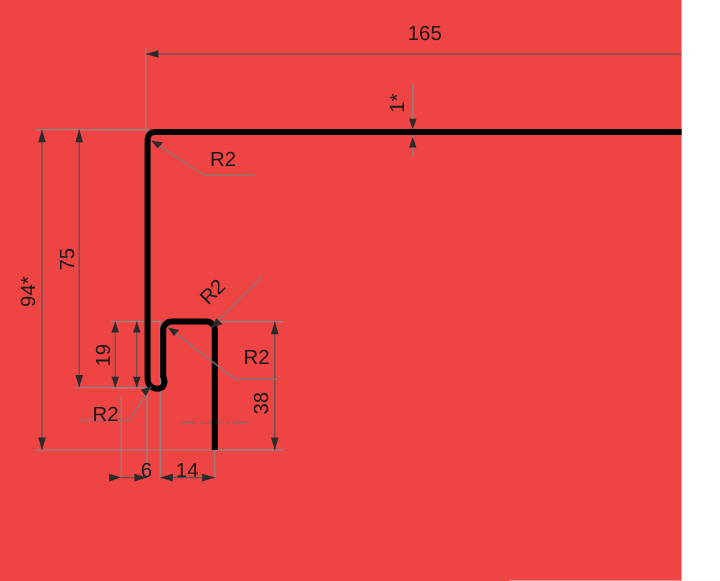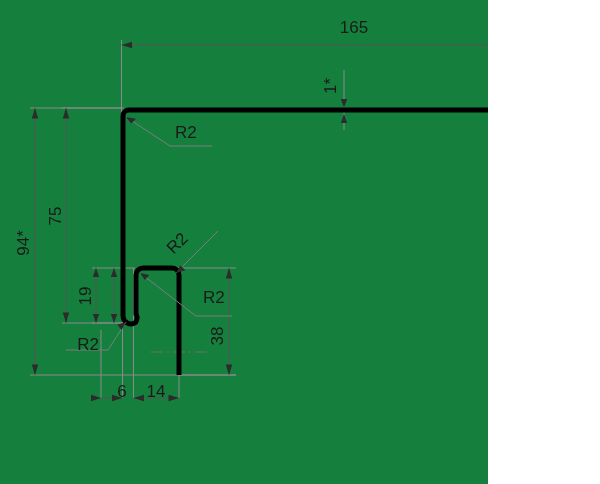--- a/index.html
+++ b/index.html
@@ -6,23 +6,23 @@
   html, body {
     margin: 0;
     padding: 0;
     background: #ffffff;
   }
   body {
     font-family: "Liberation Sans", sans-serif;
   }
   #drawing-root {
     position: relative;
-    width: 488px;
+    width: 568px;
     height: 484px;
-    background: #15803d;
+    background: #ef4444;
     overflow: hidden;
   }
   #cad-svg {
     display: block;
     width: 600px;
     height: 484px;
   }
   .dim-text {
     font-family: "Liberation Sans", sans-serif;
     font-size: 17px;

